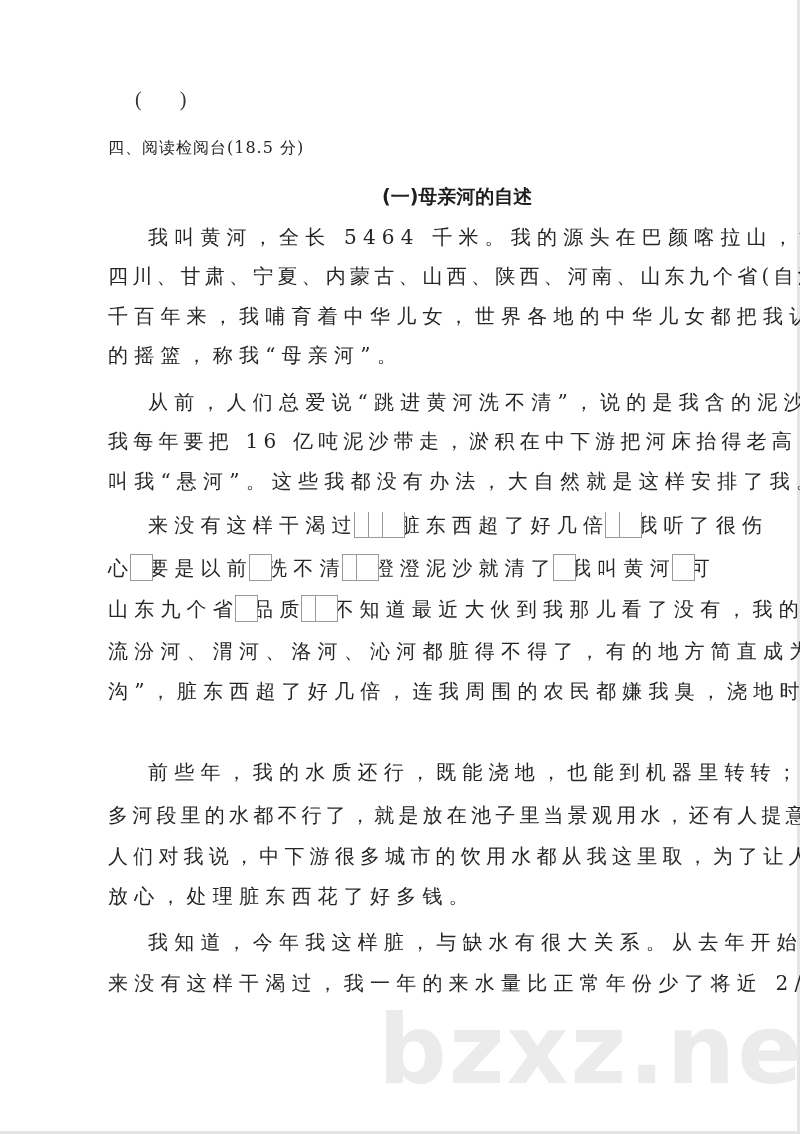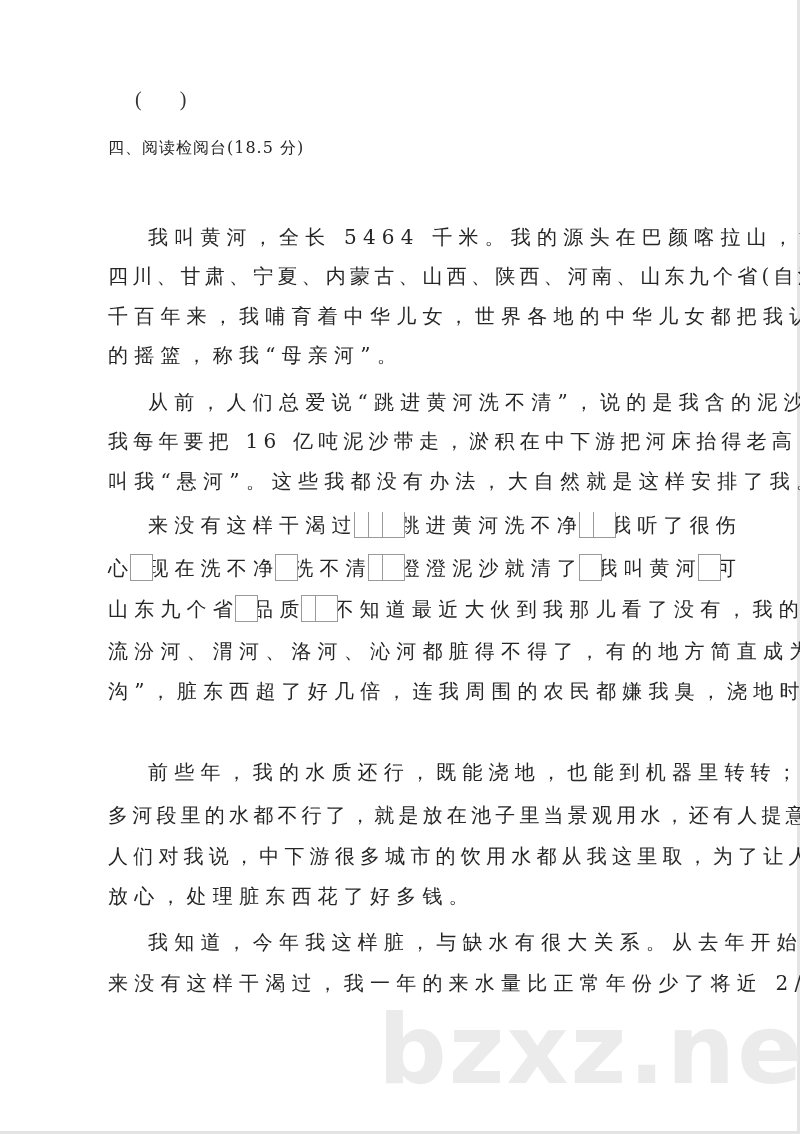--- a/index.html
+++ b/index.html
@@ -42,35 +42,36 @@
 </head>
 <body>
 
 <div class="page">
   <div class="watermark">bzxz.net</div>
 
   <div class="text-layer">
     <div class="blank-paren"><span>(</span><span class="r">)</span></div>
 
     <div class="section-heading">四、阅读检阅台(18.5 分)</div>
+    <div class="article-title">(一)母亲河的自述</div>
 
     <div class="line indent" style="top:222px">我叫黄河，全长 5464 千米。我的源头在巴颜喀拉山，流经青海、</div>
     <div class="line" style="top:261px; letter-spacing:4.2px">四川、甘肃、宁夏、内蒙古、山西、陕西、河南、山东九个省(自治区)。</div>
     <div class="line" style="top:301px">千百年来，我哺育着中华儿女，世界各地的中华儿女都把我认作民族</div>
     <div class="line" style="top:340px">的摇篮，称我“母亲河”。</div>
 
     <div class="line indent" style="top:387px">从前，人们总爱说“跳进黄河洗不清”，说的是我含的泥沙多。</div>
     <div class="line" style="top:426px; letter-spacing:5.2px">我每年要把 16 亿吨泥沙带走，淤积在中下游把河床抬得老高，有人又</div>
     <div class="line" style="top:466px">叫我“悬河”。这些我都没有办法，大自然就是这样安排了我。</div>
 
     <div class="line indent" style="top:510px">
-      <span>来没有这样干渴过</span><span class="box open"></span><span class="box open"></span><span class="box open"></span><span>跳进黄河洗不净</span><span class="box open"></span><span class="box open"></span><span>我听了很伤</span>
+      <span>来没有这样干渴过</span><span class="box open"></span><span class="box open"></span><span class="box open"></span><span>脏东西超了好几倍</span><span class="box open"></span><span class="box open"></span><span>我听了很伤</span>
     </div>
     <div class="line" style="top:553px">
-      <span>心</span><span class="box"></span><span>现在洗不净</span><span class="box"></span><span>洗不清</span><span class="box"></span><span class="box"></span><span>澄澄泥沙就清了</span><span class="box"></span><span>我叫黄河</span><span class="box"></span><span>可</span>
+      <span>心</span><span class="box"></span><span>要是以前</span><span class="box"></span><span>洗不清</span><span class="box"></span><span class="box"></span><span>澄澄泥沙就清了</span><span class="box"></span><span>我叫黄河</span><span class="box"></span><span>可</span>
     </div>
     <div class="line" style="top:594px">
       <span>山东九个省</span><span class="box"></span><span>品质</span><span class="box"></span><span class="box"></span><span>不知道最近大伙到我那儿看了没有，我的支</span>
     </div>
     <div class="line" style="top:636px">流汾河、渭河、洛河、沁河都脏得不得了，有的地方简直成为“排污</div>
     <div class="line" style="top:676px">沟”，脏东西超了好几倍，连我周围的农民都嫌我臭，浇地时掩着鼻</div>
 
     <div class="line indent" style="top:757px">前些年，我的水质还行，既能浇地，也能到机器里转转；现在好</div>
     <div class="line" style="top:800px; letter-spacing:4.2px">多河段里的水都不行了，就是放在池子里当景观用水，还有人提意见。</div>
     <div class="line" style="top:841px; letter-spacing:5.2px">人们对我说，中下游很多城市的饮用水都从我这里取，为了让人们喝得</div>

